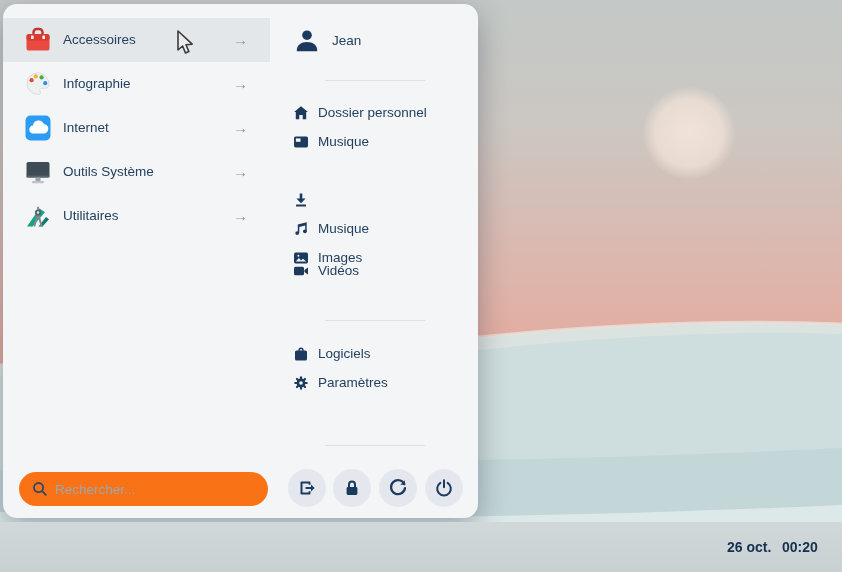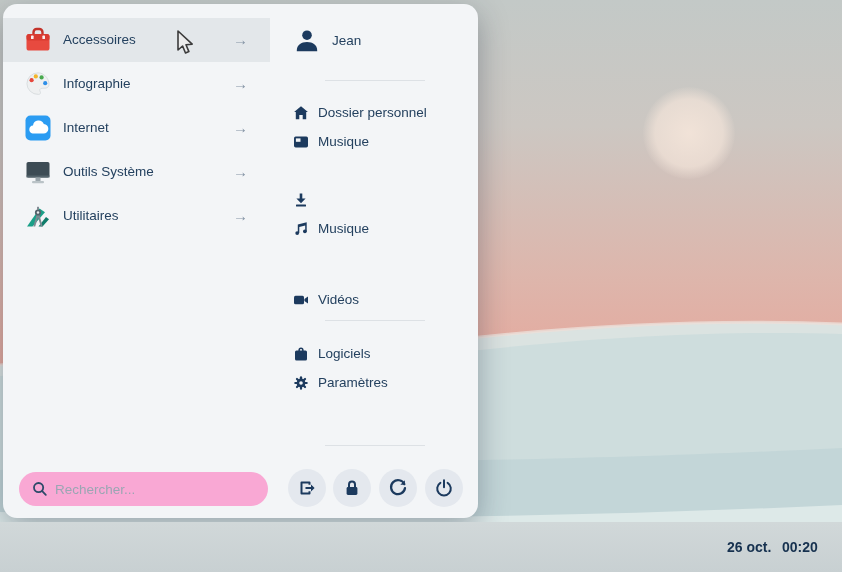--- a/index.html
+++ b/index.html
@@ -27,21 +27,21 @@
   .user-ic { position:absolute; left:0; top:5px; width:28px; height:28px; }
   .user-name { position:absolute; left:39px; top:0; line-height:38px; font-size:13.5px; color:#24415f; white-space:nowrap; }
 
   .divider { position:absolute; left:322px; width:100px; height:1px; background:#dde1e5; }
 
   .place-row { position:absolute; left:267px; width:205px; height:29px; }
   .place-ic { position:absolute; left:23px; top:6.5px; width:16px; height:16px; }
   .place-label { position:absolute; left:48px; top:0; line-height:29px; font-size:13.5px; color:#24415f; white-space:nowrap; }
 
   .search-box { position:absolute; left:16px; top:468px; width:249px; height:34px;
-    background:#f9a8d4; border-radius:17px; }
+    background:#f97316; border-radius:17px; }
   .search-box svg { position:absolute; left:13px; top:9px; }
   .search-box input { position:absolute; left:36px; top:0; width:200px; height:34px; border:0; outline:0;
     background:transparent; font-family:"Liberation Sans",sans-serif; font-size:13.5px; color:#33465c; }
   .search-box input::placeholder { color:#9aa6b3; }
 
   .round-btn { position:absolute; top:465px; width:38px; height:38px; border-radius:50%;
     background:#e4e8ee; border:0; cursor:pointer; display:flex; align-items:center; justify-content:center; }
 
   
   .cursor { position:absolute; left:174px; top:29px; pointer-events:none; z-index:50; }
@@ -179,22 +179,32 @@
     <span class="place-ic">
       <svg viewBox="0 0 16 16" width="16" height="16" fill="#1c3a5e">
         <circle cx="4.2" cy="12.1" r="1.9"></circle>
         <circle cx="11.9" cy="10.3" r="1.9"></circle>
         <path d="M4.8 12.1V3.4l8.9-2.2v9.1h-1.5V4.6L6.3 6v6.1z"></path>
       </svg>
     </span>
     <span class="place-label">Musique</span>
   </div>
 
-
-  <div class="place-row" style="top:281px">
+  <div class="place-row" style="top:239px">
+    <span class="place-ic">
+      <svg viewBox="0 0 16 16" width="16" height="16">
+        <rect x="1" y="2.6" width="14" height="10.8" rx="1.7" fill="#1c3a5e"></rect>
+        <path d="M2.8 11.6 5.9 8l2.2 2.4 1.8-1.6 3.3 2.8z" fill="#f3f5f7"></path>
+        <circle cx="5.4" cy="5.8" r="1" fill="#f3f5f7"></circle>
+      </svg>
+    </span>
+    <span class="place-label">Images</span>
+  </div>
+
+  <div class="place-row" style="top:252px">
     <span class="place-ic">
       <svg viewBox="0 0 16 16" width="16" height="16" fill="#1c3a5e">
         <rect x="1" y="3.8" width="10" height="8.4" rx="1.5"></rect>
         <path d="M15 4.6v6.8l-3.6-2.5V7.1z"></path>
       </svg>
     </span>
     <span class="place-label">Vidéos</span>
   </div>
 
   <div class="divider" style="top:316px"></div>

